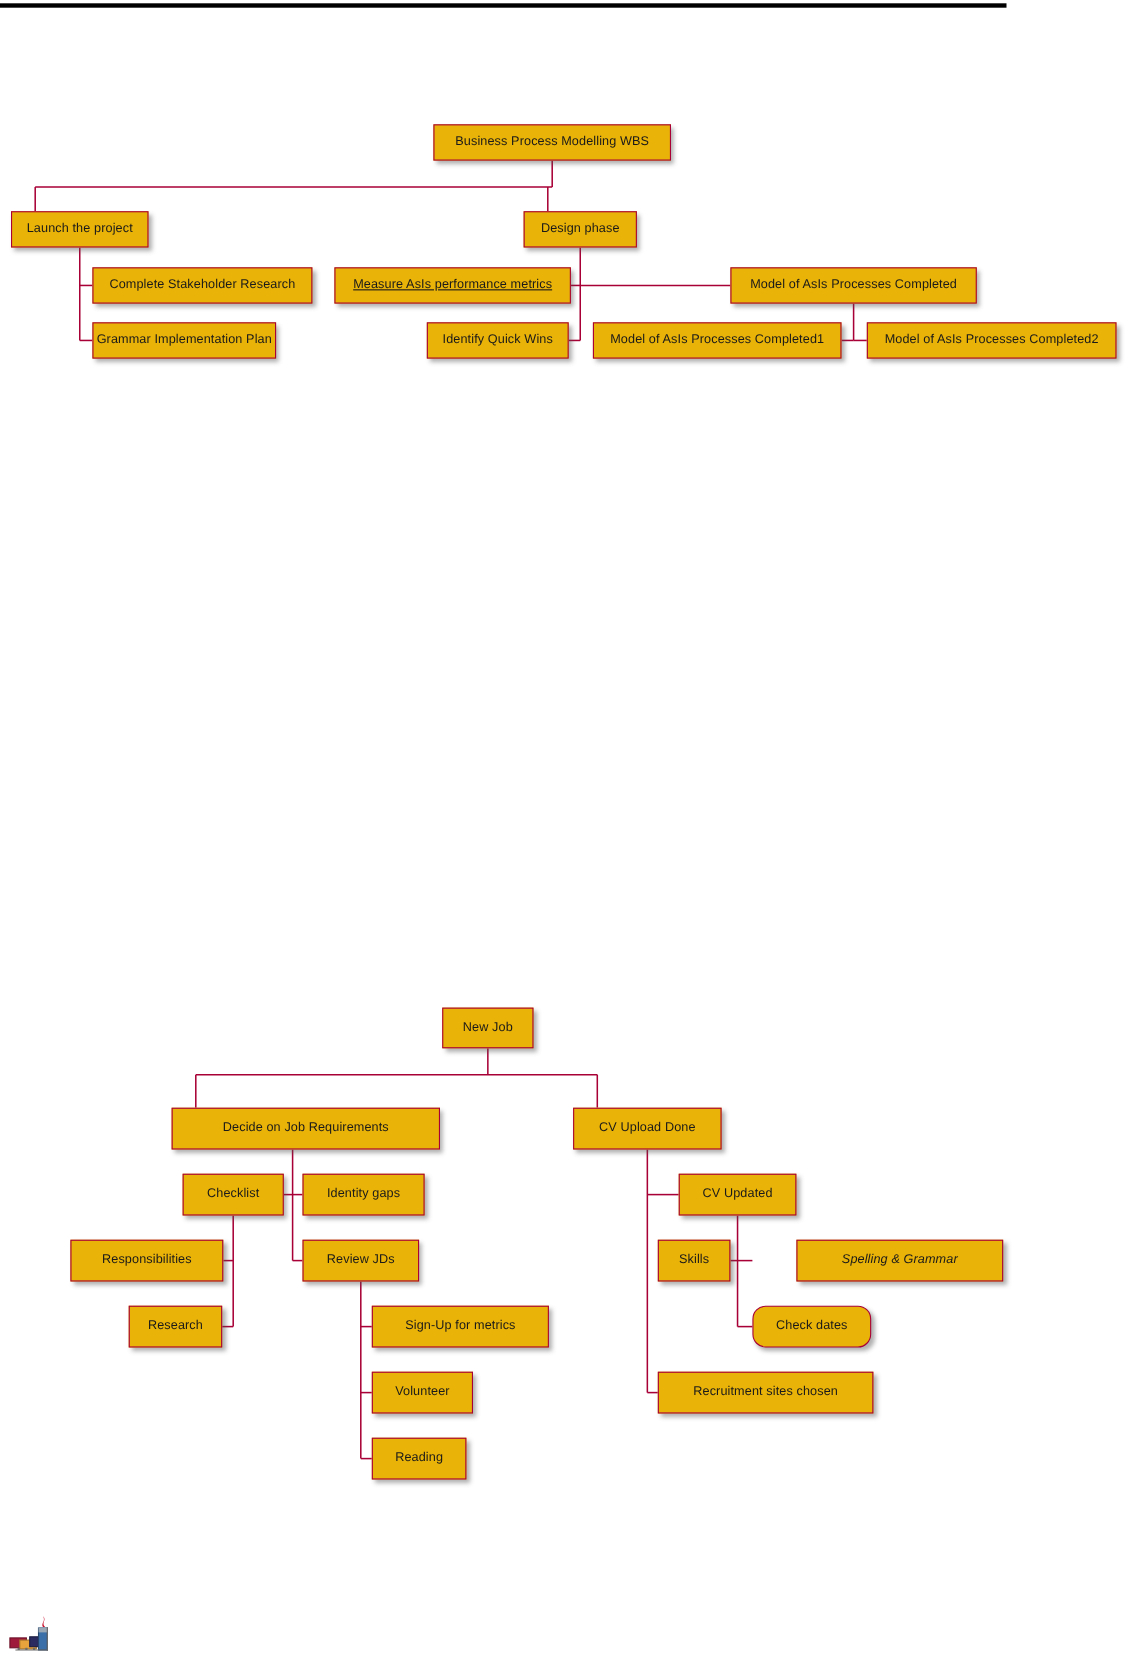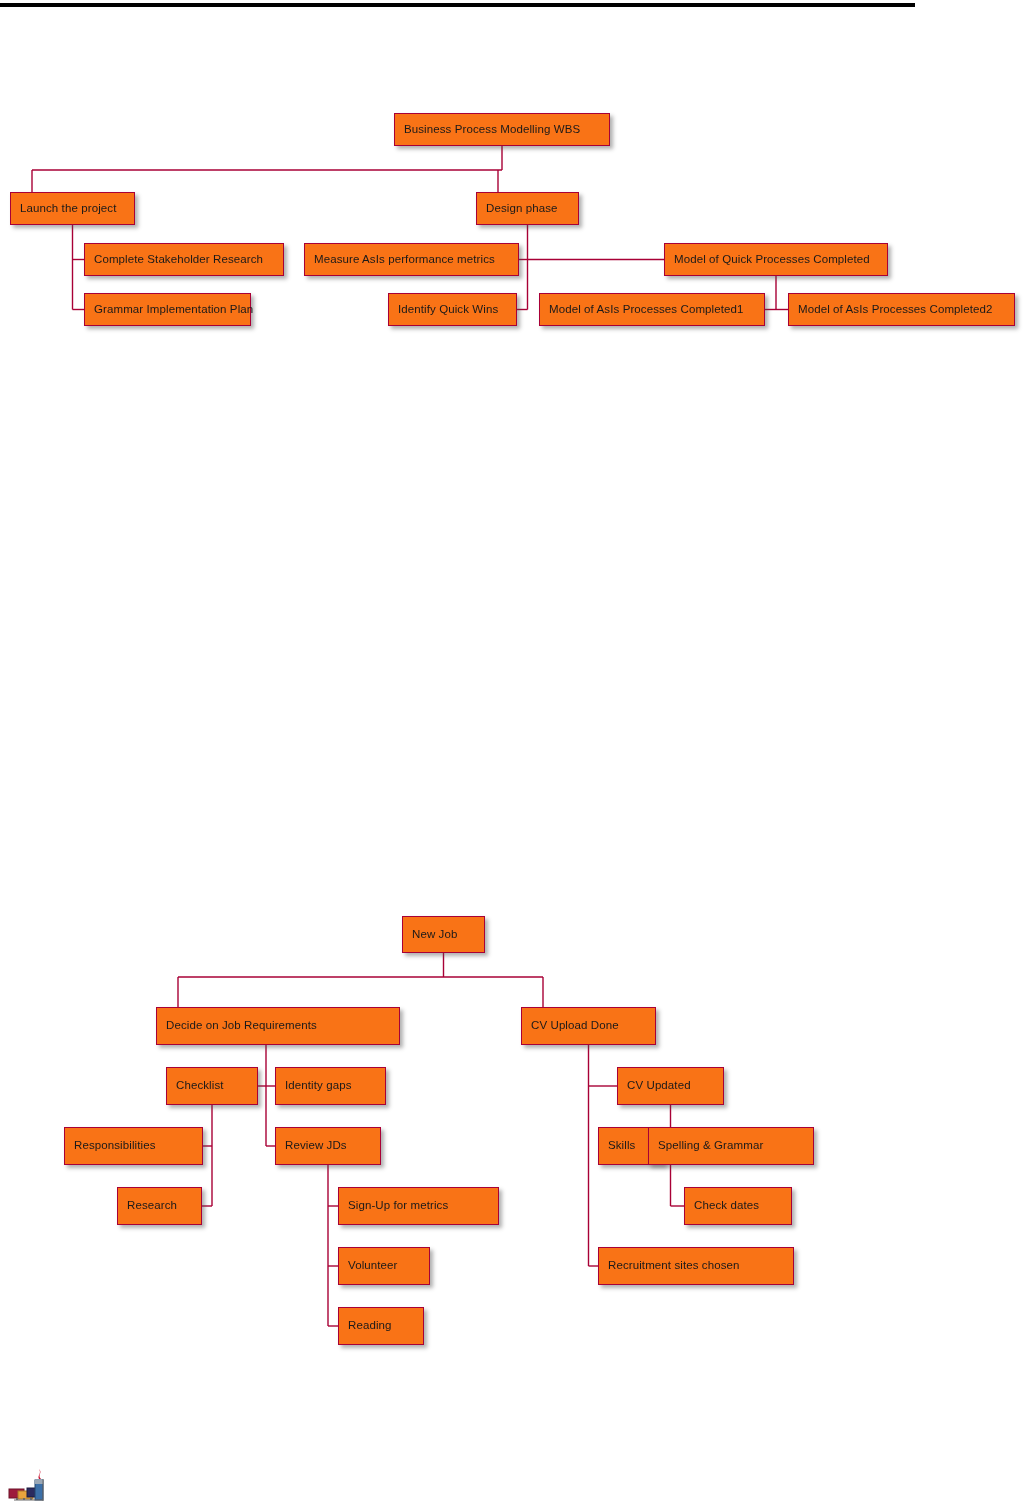--- a/index.html
+++ b/index.html
@@ -35,25 +35,26 @@
     left: 0;
     top: 0;
     width: 1023px;
     height: 1510px;
     pointer-events: none;
   }
   
   .node {
     position: absolute;
     box-sizing: border-box;
-    background: #f97316;
+    background: #eab308;
     border: 1.5px solid #A80036;
     box-shadow: 3px 3px 4px rgba(80,80,80,0.45);
     display: flex;
     align-items: center;
+    justify-content: center;
     font-size: 11.5px;
     color: #1a1a1a;
     letter-spacing: 0.1px;
     white-space: nowrap;
     line-height: 1;
     padding: 0 9px;
   }
   .diagram {
     position: absolute;
     left: 0;
@@ -104,28 +105,28 @@
         </div>
         <div class="node" style="left: 476px; top: 192px; width: 103px; height: 33px;">
           <span>Design phase</span>
         </div>
         <div class="node" style="left: 84px; top: 243px; width: 200px; height: 33px;">
           <span>Complete Stakeholder Research</span>
         </div>
         <div class="node" style="left: 84px; top: 293px; width: 167px; height: 33px;">
           <span>Grammar Implementation Plan</span>
         </div>
-        <div class="node" style="left: 304px; top: 243px; width: 215px; height: 33px;">
+        <div class="node" style="left: 304px; top: 243px; width: 215px; height: 33px; text-decoration: underline;">
           <span>Measure AsIs performance metrics</span>
         </div>
         <div class="node" style="left: 388px; top: 293px; width: 129px; height: 33px;">
           <span>Identify Quick Wins</span>
         </div>
         <div class="node" style="left: 664px; top: 243px; width: 224px; height: 33px;">
-          <span>Model of Quick Processes Completed</span>
+          <span>Model of AsIs Processes Completed</span>
         </div>
         <div class="node" style="left: 539px; top: 293px; width: 226px; height: 33px;">
           <span>Model of AsIs Processes Completed1</span>
         </div>
         <div class="node" style="left: 788px; top: 293px; width: 227px; height: 33px;">
           <span>Model of AsIs Processes Completed2</span>
         </div>
       </div>
   </div>
 
@@ -187,24 +188,24 @@
         </div>
         <div class="node" style="left: 338px; top: 1307px; width: 86px; height: 38px;">
           <span>Reading</span>
         </div>
         <div class="node" style="left: 617px; top: 1067px; width: 107px; height: 38px;">
           <span>CV Updated</span>
         </div>
         <div class="node" style="left: 598px; top: 1127px; width: 66px; height: 38px;">
           <span>Skills</span>
         </div>
-        <div class="node" style="left: 648px; top: 1127px; width: 166px; height: 38px;">
+        <div class="node" style="left: 724px; top: 1127px; width: 188px; height: 38px; font-style: italic;">
           <span>Spelling &amp; Grammar</span>
         </div>
-        <div class="node" style="left: 684px; top: 1187px; width: 108px; height: 38px;">
+        <div class="node" style="left: 684px; top: 1187px; width: 108px; height: 38px; border-radius: 12px;">
           <span>Check dates</span>
         </div>
         <div class="node" style="left: 598px; top: 1247px; width: 196px; height: 38px;">
           <span>Recruitment sites chosen</span>
         </div>
       </div>
   </div>
 
   <div class="footer-logo">
     <svg width="44" height="38" viewBox="0 0 44 38">

